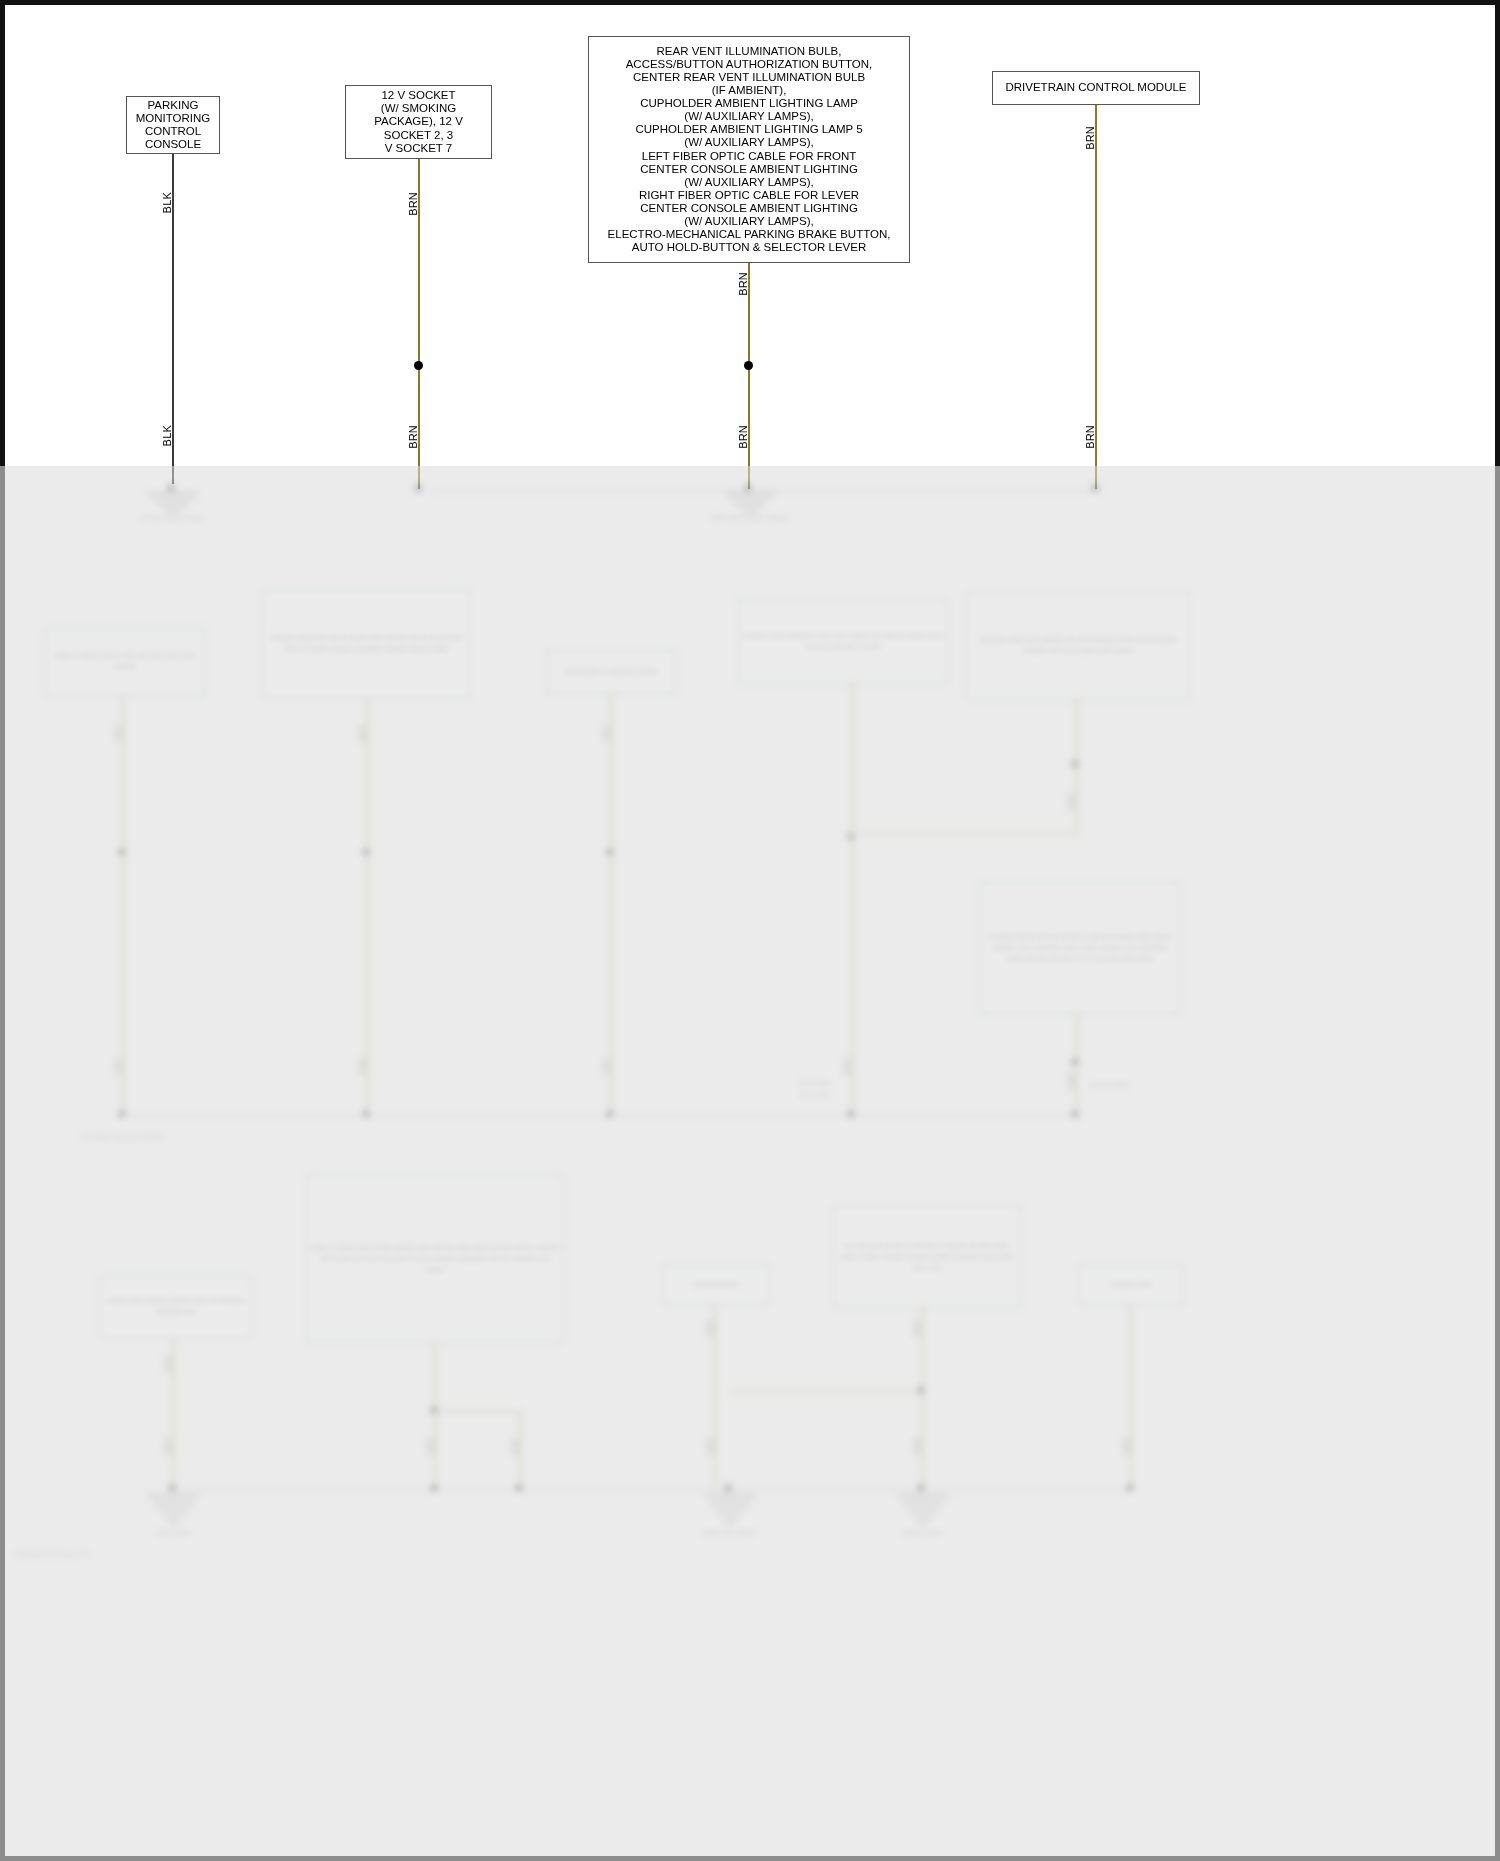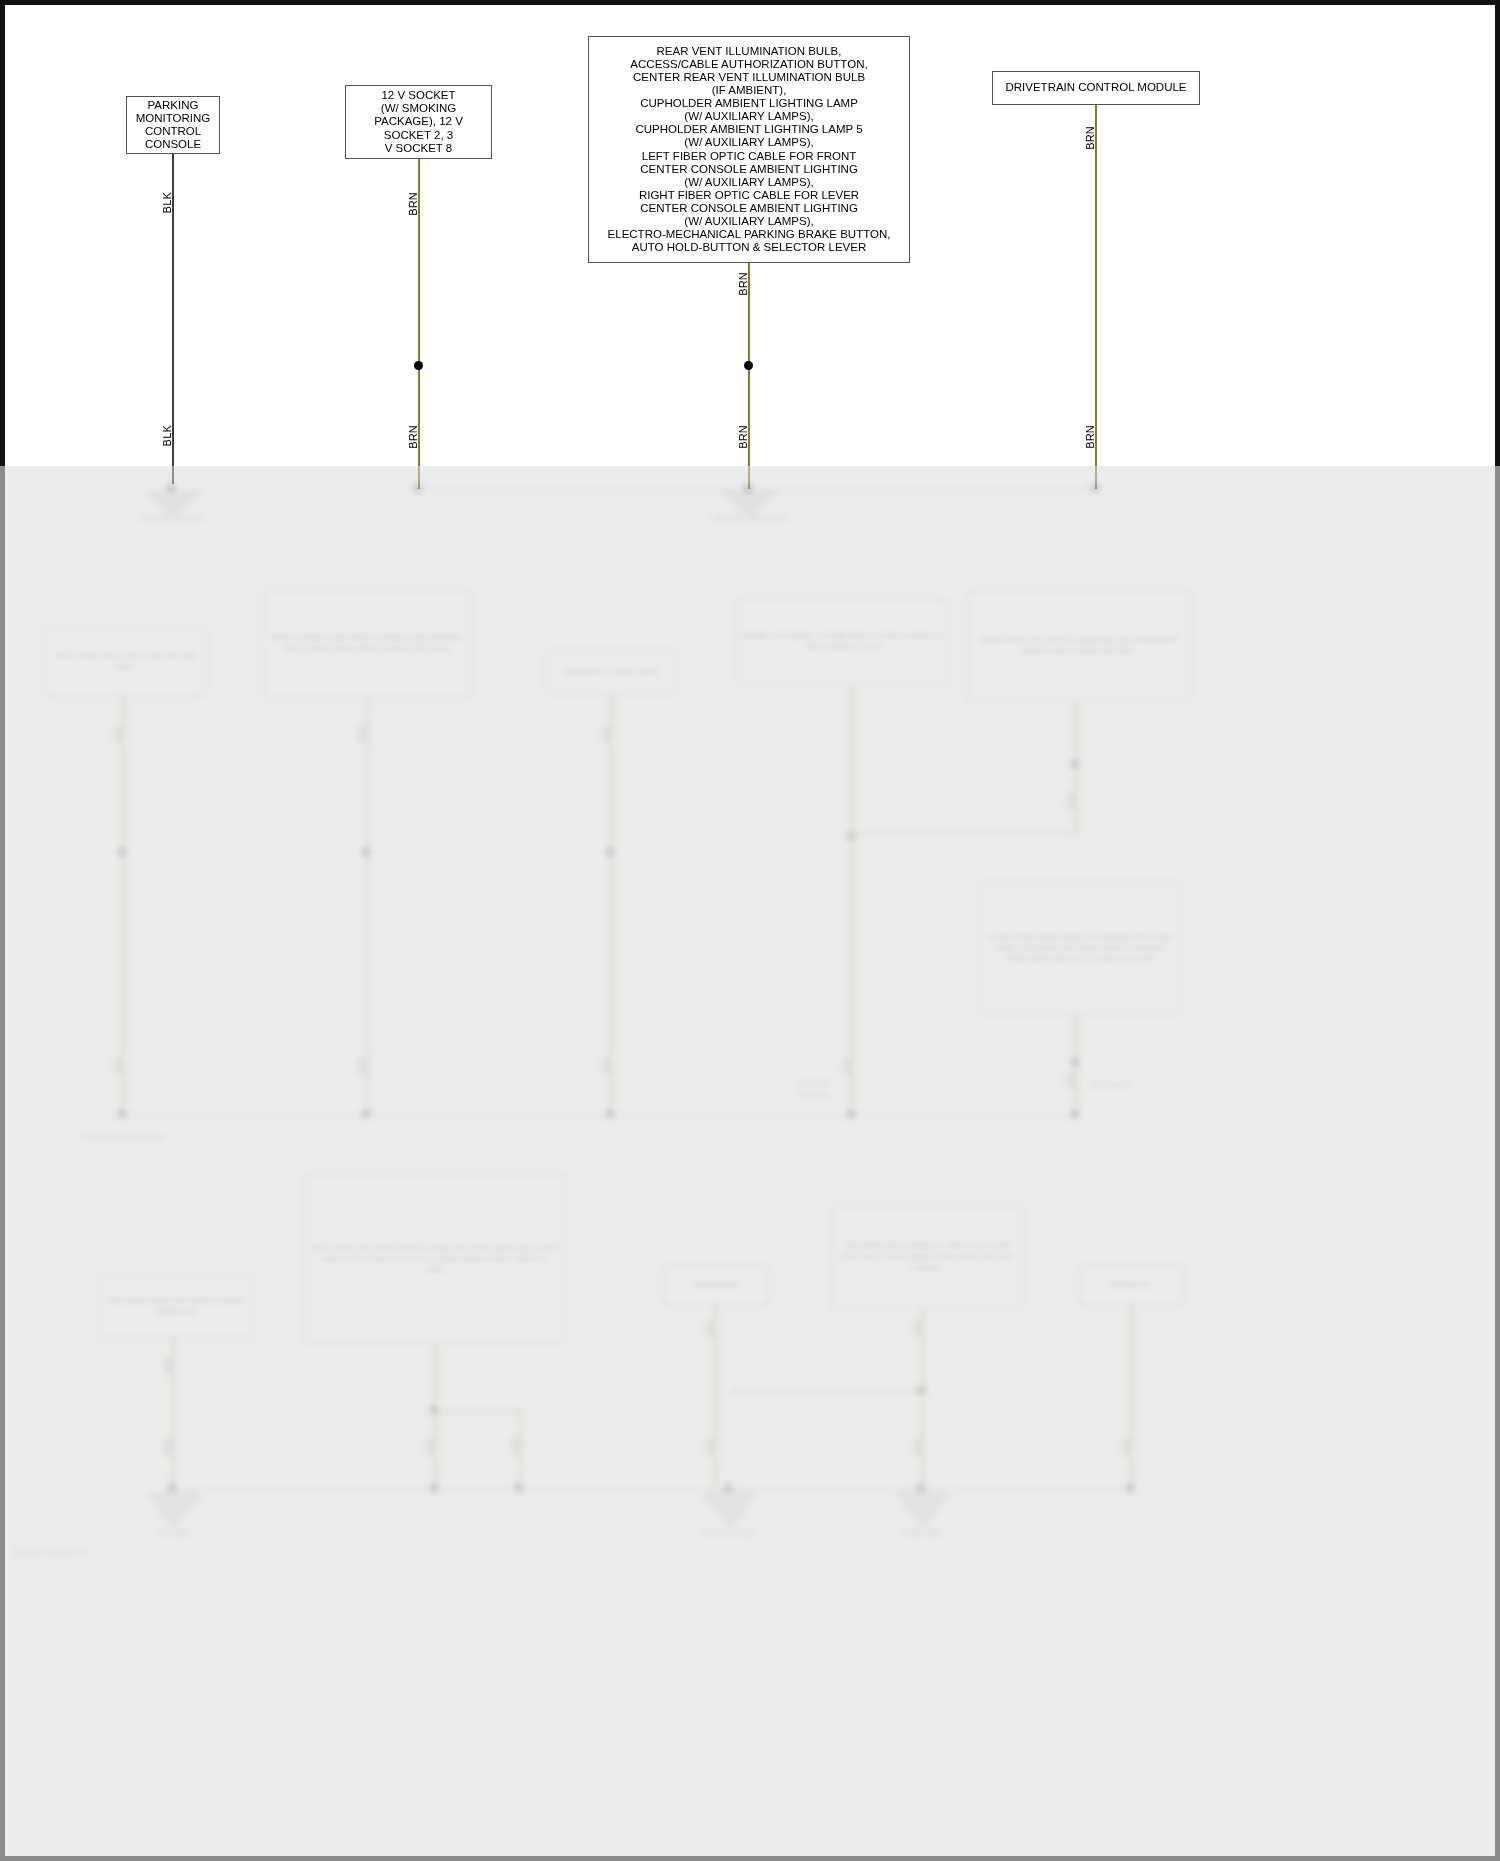--- a/index.html
+++ b/index.html
@@ -66,32 +66,32 @@
     <div class="wire blk" style="left:172px;top:154px;height:330px;"></div>
     <div class="wlabel" style="left:161px;top:192px;">BLK</div>
     <div class="wlabel" style="left:161px;top:425px;">BLK</div>
 
     <div class="box" style="left:345px;top:85px;width:147px;height:74px;">
       <span>
         <span>12 V SOCKET</span>
         <span>(W/ SMOKING</span>
         <span>PACKAGE), 12 V</span>
         <span>SOCKET 2, 3</span>
-        <span>V SOCKET 8</span>
+        <span>V SOCKET 7</span>
       </span>
     </div>
     <div class="wire" style="left:418px;top:159px;height:330px;"></div>
     <div class="wlabel" style="left:407px;top:192px;">BRN</div>
     <div class="wlabel" style="left:407px;top:425px;">BRN</div>
     <div class="dot" style="left:414px;top:361px;"></div>
 
     <div class="box" style="left:588px;top:36px;width:322px;height:227px;line-height:13.1px;">
       <span>
         <span>REAR VENT ILLUMINATION BULB,</span>
-        <span>ACCESS/CABLE AUTHORIZATION BUTTON,</span>
+        <span>ACCESS/BUTTON AUTHORIZATION BUTTON,</span>
         <span>CENTER REAR VENT ILLUMINATION BULB</span>
         <span>(IF AMBIENT),</span>
         <span>CUPHOLDER AMBIENT LIGHTING LAMP</span>
         <span>(W/ AUXILIARY LAMPS),</span>
         <span>CUPHOLDER AMBIENT LIGHTING LAMP 5</span>
         <span>(W/ AUXILIARY LAMPS),</span>
         <span>LEFT FIBER OPTIC CABLE FOR FRONT</span>
         <span>CENTER CONSOLE AMBIENT LIGHTING</span>
         <span>(W/ AUXILIARY LAMPS),</span>
         <span>RIGHT FIBER OPTIC CABLE FOR LEVER</span>

